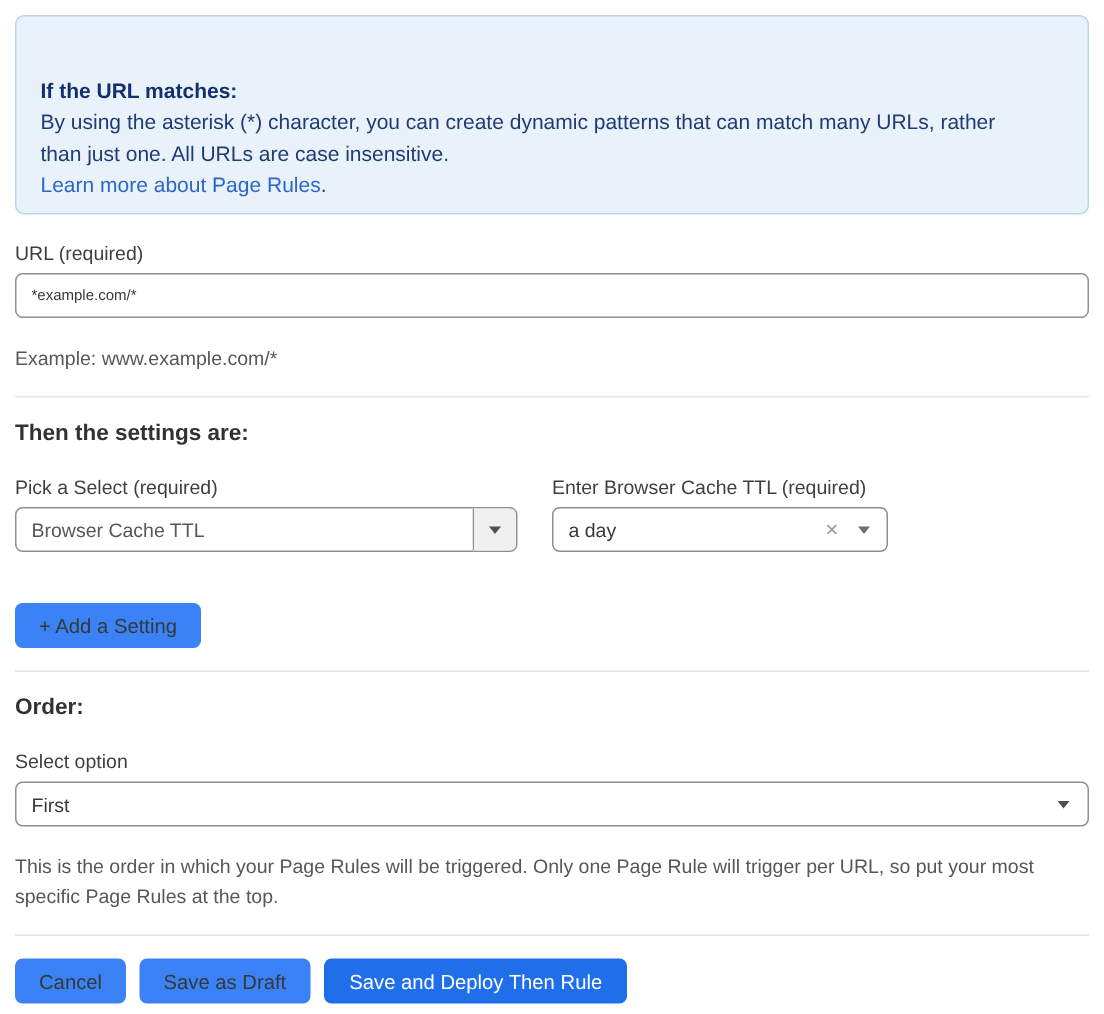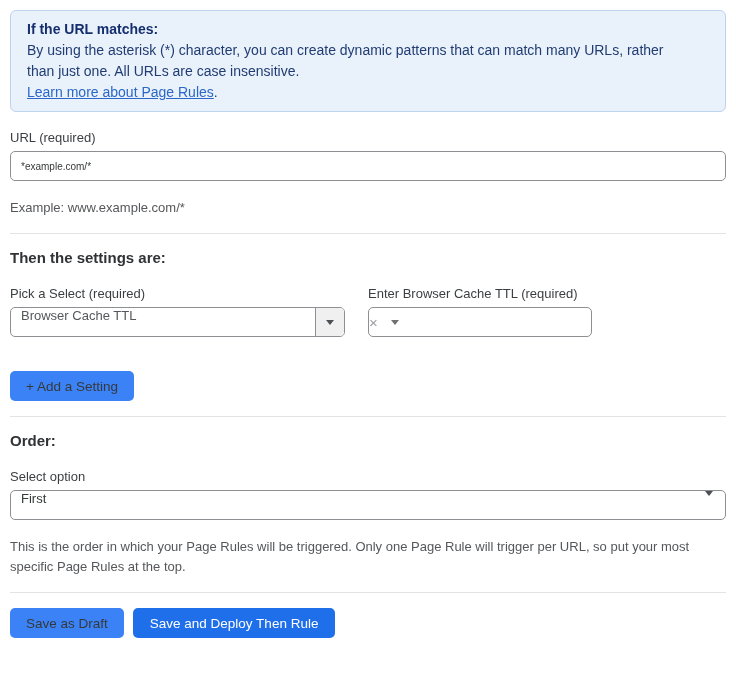--- a/index.html
+++ b/index.html
@@ -14,23 +14,23 @@
     font-size: 18px; font-weight: bold; color: #303336;
     margin: 2px 0 22px 0; letter-spacing: -0.2px;
   }
 
   
   .info-box {
     background: #e9f1fb; border: 1px solid #bdd3ee; border-radius: 6px;
     padding: 8px 16px; font-size: 14px; line-height: 21px;
     color: #203c72; margin-bottom: 18px;
   }
-  .info-heading { font-weight: bold; color: #152f6e; }
+  .info-heading { font-weight: bold; color: #152f6e; margin-top: 31px; }
   .info-body { max-width: 658px; }
-  .info-link { color: #2b67c8; text-decoration: underline; cursor: pointer; }
+  .info-link { color: #2b67c8; cursor: pointer; }
   .info-suffix { color: #203c72; }
 
   
   label.field-label {
     display: block; font-size: 13px; color: #3c3f42; margin-bottom: 6px;
   }
   .helper { font-size: 13px; color: #55575a; margin-top: 17px; line-height: 20px; }
 
   .divider { border: none; border-top: 1px solid #e3e3e3; margin: 15px 0; }
 
@@ -44,21 +44,21 @@
     font-family: inherit; background: #fff;
   }
 
   
   .fields-row { display: flex; gap: 23px; margin-bottom: 34px; }
   .setting-field { width: 335px; }
   .ttl-field { width: 224px; }
   .select {
     box-sizing: border-box; height: 30px; background: #fff;
     border: 1px solid #8d8f92; border-radius: 5px;
-    display: flex; cursor: pointer;
+    display: flex; align-items: center; cursor: pointer;
   }
   .select-value { flex: 1; padding-left: 10px; font-size: 13px; color: #54575b; white-space: nowrap; }
   .select-value.dark { color: #36393a; }
   .arrow-seg {
     width: 28px; align-self: stretch; border-left: 1px solid #8d8f92;
     background: #f0f0f0; border-radius: 0 4px 4px 0;
     display: flex; align-items: center; justify-content: center;
   }
   .tri {
     width: 0; height: 0; display: inline-block;
@@ -112,20 +112,21 @@
       <div class="select">
         <span class="select-value">Browser Cache TTL</span>
         <span class="arrow-seg">
             <span class="tri"></span>
           </span>
       </div>
     </div>
     <div class="ttl-field">
       <label class="field-label">Enter Browser Cache TTL (required)</label>
       <div class="select">
+        <span class="select-value dark">a day</span>
         <span class="combo-icons">
           <span class="clear-x">×</span>
           <span class="tri tri-grey"></span>
         </span>
       </div>
     </div>
   </div>
 
   <button class="btn add-setting">+ Add a Setting</button>
 
@@ -138,17 +139,18 @@
     <div class="select order-select">
       <span class="select-value dark">First</span>
       <span class="tri tri-small"></span>
     </div>
     <div class="helper">This is the order in which your Page Rules will be triggered. Only one Page Rule will trigger per URL, so put your most specific Page Rules at the top.</div>
   </div>
 
   <hr class="divider">
 
   <div class="actions">
+    <button class="btn">Cancel</button>
     <button class="btn">Save as Draft</button>
     <button class="btn btn-blue">Save and Deploy Then Rule</button>
   </div>
 
 </div>
 
 </body></html>

